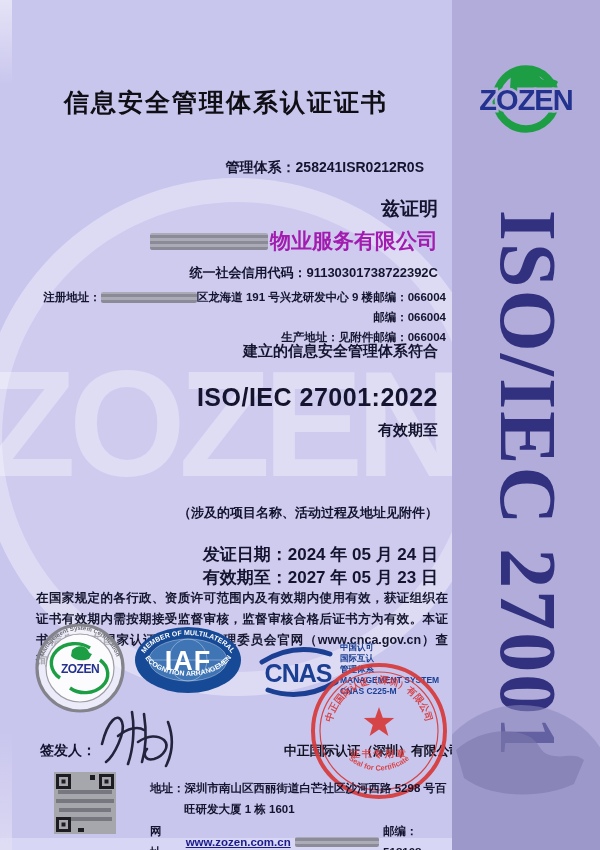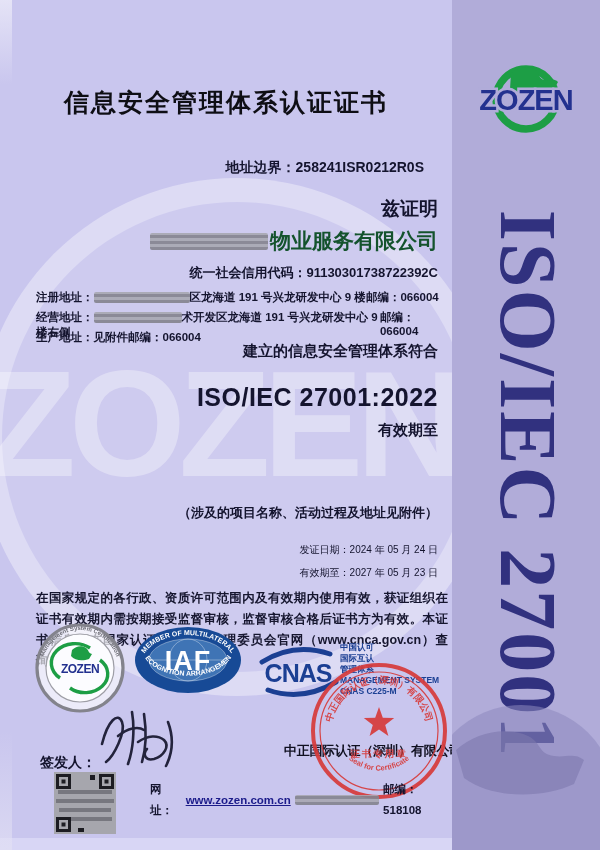--- a/index.html
+++ b/index.html
@@ -16,41 +16,41 @@
   .edge-light{position:absolute;left:0;top:0;width:12px;height:100%;z-index:1;
     background:linear-gradient(180deg,#f1f0fa 0%,rgba(241,240,250,0) 10%,rgba(241,240,250,0) 86%,#e2e0f4 100%);opacity:.7;}
   .footer-band{position:absolute;left:0;top:838px;width:452px;height:12px;background:#d8d6f5;z-index:0;}
   
   .title{position:absolute;left:0;top:86px;width:452px;text-align:center;font-size:25px;font-weight:800;
     color:#0e0e14;letter-spacing:2px;}
   .certno{top:159px;right:28px;font-size:14px;font-weight:700;}
   .certify{top:196px;font-size:19px;font-weight:800;}
   .company{top:227px;font-size:21px;font-weight:800;display:flex;align-items:center;gap:2px;justify-content:flex-end;left:0;width:438px;}
   .credit{top:264px;font-size:13px;font-weight:700;}
-  .addr-row{position:absolute;left:36px;width:410px;display:flex;justify-content:flex-start;
+  .addr-row{position:absolute;left:36px;width:410px;display:flex;justify-content:flex-end;
     font-size:11.5px;font-weight:600;color:#14142e;}
   .conforms{top:342px;font-size:15px;font-weight:800;}
   .standard{top:383px;font-size:25px;font-weight:800;letter-spacing:.5px;}
   .scopelbl{top:421px;font-size:15px;font-weight:800;}
   .scope{position:absolute;left:36px;top:445px;width:410px;font-size:15.5px;font-weight:800;
     line-height:23px;color:#14142e;}
   .scopenote{top:504px;font-size:13px;font-weight:600;}
-  .dateline{font-size:10px;font-weight:400;}
+  .dateline{font-size:17px;font-weight:700;}
   .legal{position:absolute;left:36px;top:588px;width:412px;font-size:12.5px;font-weight:600;
     line-height:21px;text-align:justify;color:#16162f;}
   
   .redact{display:inline-block;vertical-align:middle;border-radius:2px;filter:blur(.7px);
     background:repeating-linear-gradient(0deg,#84848e 0 3px,#a8a8b2 3px 6px);opacity:.9;}
   
   .seal-zozen{left:34px;top:622px;}
   .seal-iaf{left:134px;top:626px;}
   .cnas-logo{left:256px;top:646px;}
   .cnas-text{position:absolute;left:340px;top:642px;font-size:8.5px;font-weight:700;color:#1b3f93;line-height:11px;}
   
-  .signer{position:absolute;left:40px;top:742px;font-size:14px;font-weight:700;color:#14142e;margin-top:12px;}
+  .signer{position:absolute;left:40px;top:742px;font-size:14px;font-weight:700;color:#14142e;}
   .sig{left:92px;top:700px;}
   .issuer{position:absolute;left:284px;top:742px;font-size:13px;font-weight:800;color:#101020;white-space:nowrap;letter-spacing:-.3px;}
   .stamp{left:308px;top:660px;opacity:.92;}
   
   .qr{left:54px;top:772px;filter:blur(.5px);}
   .footer{position:absolute;left:150px;top:778px;width:300px;font-size:11.5px;font-weight:600;
     color:#14142e;line-height:21px;}
   .footer .hang{padding-left:34px;text-indent:-34px;}
   .webline{display:flex;align-items:center;gap:4px;margin-top:1px;}
   .weblink{color:#1b1b8a;text-decoration:underline;}
@@ -69,47 +69,44 @@
 
   <div class="content">
     <div class="wm-ring"></div>
     <div class="wm-word">ZOZEN</div>
     <div class="edge-light"></div>
     <div class="footer-band"></div>
 
     <div class="title">信息安全管理体系认证证书</div>
 
     <div class="r certno">
-      <span>地址边界：</span><span>258241ISR0212R0S</span>
+      <span>管理体系：</span><span>258241ISR0212R0S</span>
     </div>
 
     <div class="r certify">兹证明</div>
 
     <div class="abs company">
       <span class="redact" style="width:118px;height:17px;"></span>
-      <span style="color:#14532d;">物业服务有限公司</span>
+      <span style="color:#a21caf;">物业服务有限公司</span>
     </div>
 
     <div class="r credit">
       <span>统一社会信用代码：</span><span>91130301738722392C</span>
     </div>
 
     <div class="addr-row" style="top:290px;">
       <span>
         <span>注册地址：</span><span class="redact" style="width:96px;height:11px;"></span><span>区龙海道 191 号兴龙研发中心 9 楼</span>
       </span>
       <span>
         <span>邮编：</span><span>066004</span>
       </span>
     </div>
 
     <div class="addr-row" style="top:310px;">
-      <span>
-        <span>经营地址：</span><span class="redact" style="width:88px;height:11px;"></span><span>术开发区龙海道 191 号兴龙研发中心 9 楼右侧</span>
-      </span>
       <span>
         <span>邮编：</span><span>066004</span>
       </span>
     </div>
 
     <div class="addr-row" style="top:330px;">
       <span>
         <span>生产地址：</span><span>见附件</span>
       </span>
       <span>
@@ -220,20 +217,23 @@
       <g fill="#1c1c22">
         <rect x="7.5" y="7.5" width="4" height="4"></rect>
           <rect x="50.5" y="7.5" width="4" height="4"></rect>
           <rect x="7.5" y="50.5" width="4" height="4"></rect>
         <rect x="24" y="56" width="6" height="4"></rect>
           <rect x="36" y="3" width="5" height="5"></rect>
       </g>
     </svg>
 
     <div class="footer">
+      <div class="hang">
+        <span>地址：</span><span>深圳市南山区西丽街道白芒社区沙河西路 5298 号百旺研发大厦 1 栋 1601</span>
+      </div>
       <div class="webline">
         <span>网址：</span>
           <a class="weblink" href="#">www.zozen.com.cn</a>
           <span class="redact" style="width:92px;height:10px;"></span>
           <span><span>邮编：</span><span>518108</span></span>
       </div>
     </div>
   </div>
 
   <aside class="strip">

